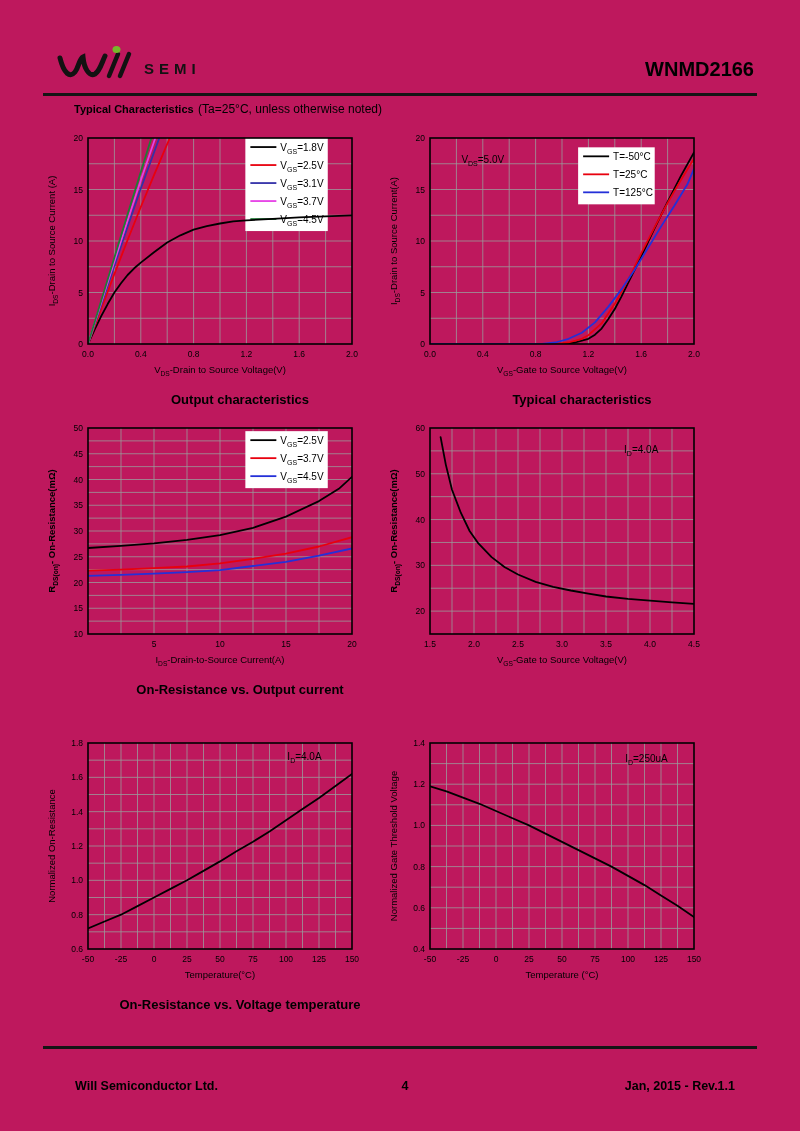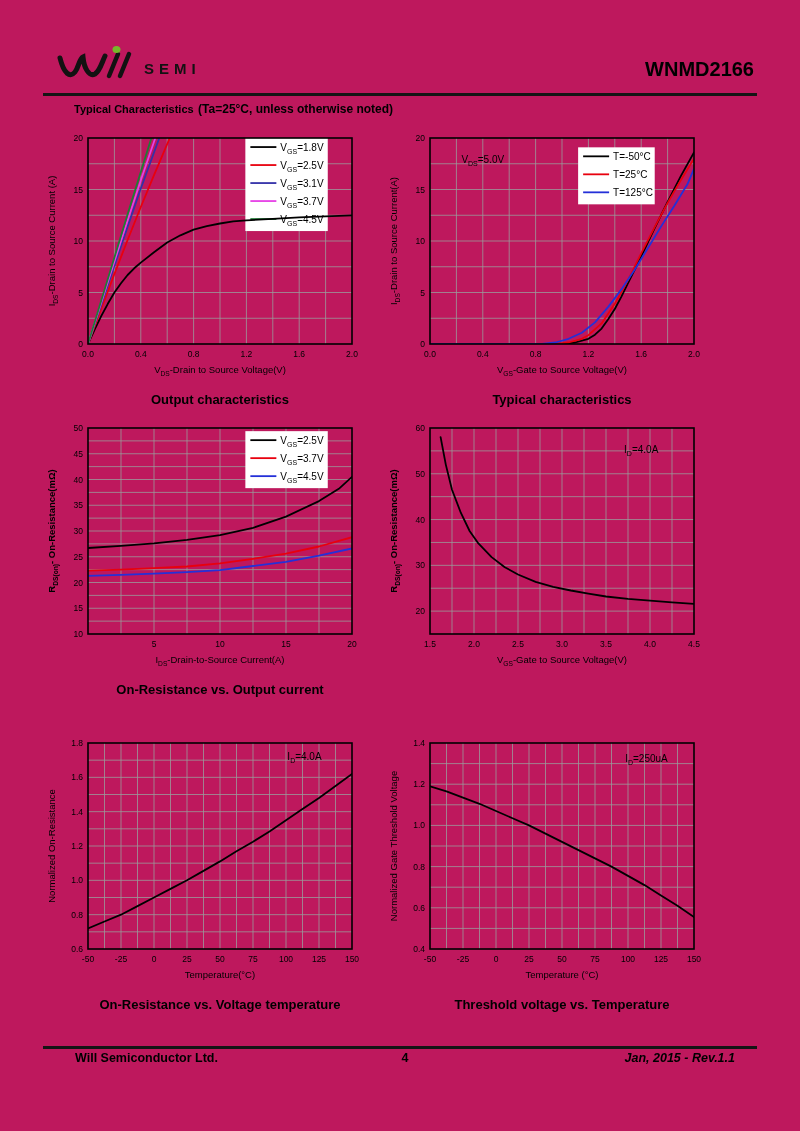--- a/index.html
+++ b/index.html
@@ -4,33 +4,33 @@
 <style>
   html,body{margin:0;padding:0;background:#e8e8e8;}
   #page{position:relative;width:800px;height:1131px;background:#be185d;margin:0 auto;
         font-family:"Liberation Sans",sans-serif;color:#000;overflow:hidden;}
   .hdr-rule{position:absolute;left:43px;top:93px;width:714px;height:3px;background:#151515;}
   .ftr-rule{position:absolute;left:43px;top:1046px;width:714px;height:3px;background:#151515;}
   #logo{position:absolute;left:52px;top:44px;}
   #product{position:absolute;right:46px;top:58px;font-size:20px;font-weight:bold;}
   #title{position:absolute;left:74px;top:99px;}
   #title .t-main{font-size:11px;font-weight:bold;}
-  #title .t-note{font-size:12px;font-weight:bold;margin-top:36px;}
+  #title .t-note{font-size:12px;font-weight:normal;margin-top:36px;}
   .fig{position:absolute;width:345px;}
   #fig0{left:42px;top:130px;}  #fig1{left:384px;top:130px;}
   #fig2{left:42px;top:420px;}  #fig3{left:384px;top:420px;}
   #fig4{left:42px;top:735px;}  #fig5{left:384px;top:735px;}
   svg.chart{width:345px;height:253px;display:block;font-family:"Liberation Sans",sans-serif;}
-  .fig-caption{margin:9px 0 0 46px;width:264px;text-align:center;
+  .fig-caption{margin:9px 0 0 66px;width:264px;text-align:center;
                font-weight:bold;font-size:13px;}
   #footer-row{position:absolute;left:43px;top:1051px;width:714px;display:flex;
               align-items:baseline;font-size:12.5px;font-weight:bold;}
-  #footer-row .f-left{padding-left:32px;width:240px;}
+  #footer-row .f-left{padding-left:32px;width:240px;margin-top:28px;}
   #footer-row .f-center{flex:1;text-align:center;}
-  #footer-row .f-right{width:240px;text-align:right;padding-right:22px;font-style:italic;}
+  #footer-row .f-right{width:240px;text-align:right;padding-right:22px;}
 </style>
 </head>
 <body>
 
 <div id="page">
 
   <svg id="logo" width="190" height="44" viewBox="0 0 190 44">
     <path d="M8 14 C12 30 18 34 23 28 C27 23 27 15 31 13 C32 24 37 33 43 30 C48 27 50 18 53 12" fill="none" stroke="#121212" stroke-width="5" stroke-linecap="round"></path>
     <path d="M57 32 L66 10" stroke="#121212" stroke-width="4.5" stroke-linecap="round"></path>
     <path d="M68 32 L77 10" stroke="#121212" stroke-width="4.5" stroke-linecap="round"></path>
@@ -375,21 +375,20 @@
         <text x="310" y="227" text-anchor="middle" font-size="8.5"><tspan>150</tspan></text>
         <text x="41" y="217" text-anchor="end" font-size="8.5"><tspan>0.4</tspan></text>
         <text x="41" y="175.8" text-anchor="end" font-size="8.5"><tspan>0.6</tspan></text>
         <text x="41" y="134.59999999999997" text-anchor="end" font-size="8.5"><tspan>0.8</tspan></text>
         <text x="41" y="93.39999999999998" text-anchor="end" font-size="8.5"><tspan>1.0</tspan></text>
         <text x="41" y="52.19999999999999" text-anchor="end" font-size="8.5"><tspan>1.2</tspan></text>
         <text x="41" y="11" text-anchor="end" font-size="8.5"><tspan>1.4</tspan></text>
         <text x="178" y="243" text-anchor="middle" font-size="9.5"><tspan>Temperature (°C)</tspan></text>
         <text x="13" y="111" text-anchor="middle" font-size="9.5" transform="rotate(-90 13 111)"><tspan>Normalized Gate Threshold Voltage</tspan></text>
       </svg>
-    <figcaption class="fig-caption">Threshold voltage vs. Temperature</figcaption>
   </figure>
 
   <div class="ftr-rule"></div>
   <div id="footer-row">
     <span class="f-left">Will Semiconductor Ltd.</span>
     <span class="f-center">4</span>
     <span class="f-right">Jan, 2015 - Rev.1.1</span>
   </div>
 
 </div>

